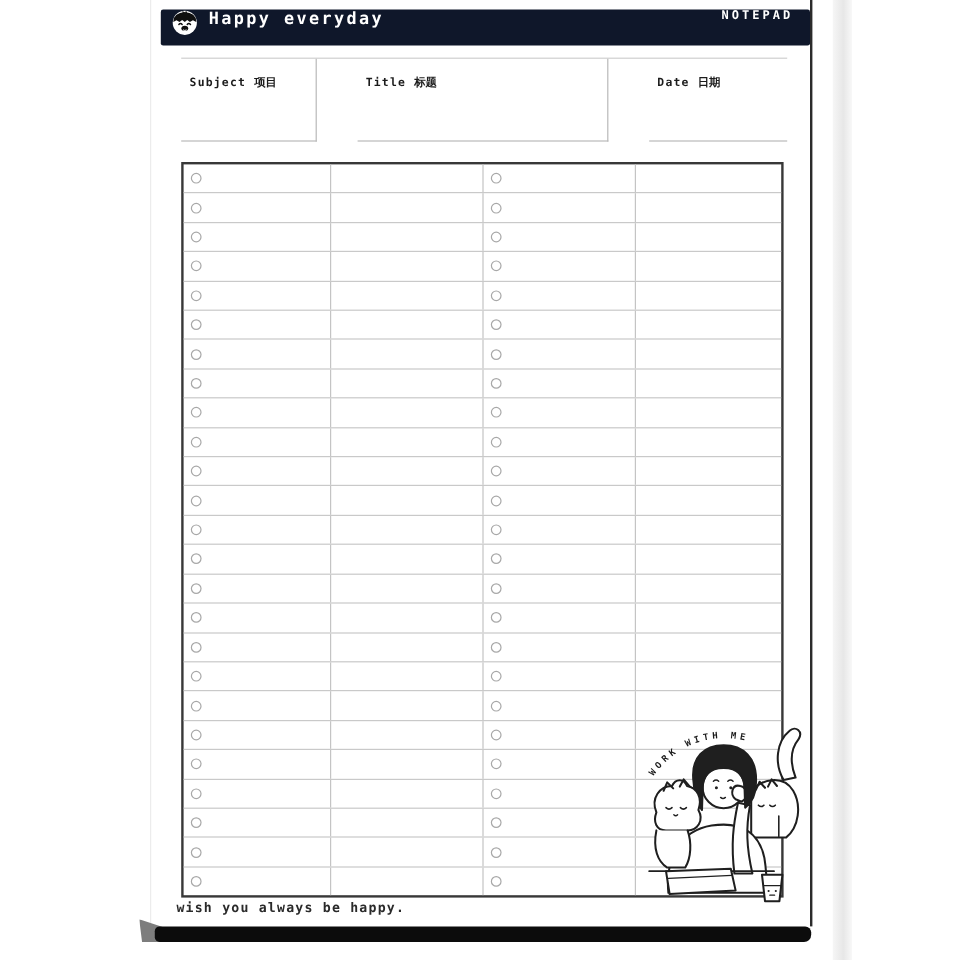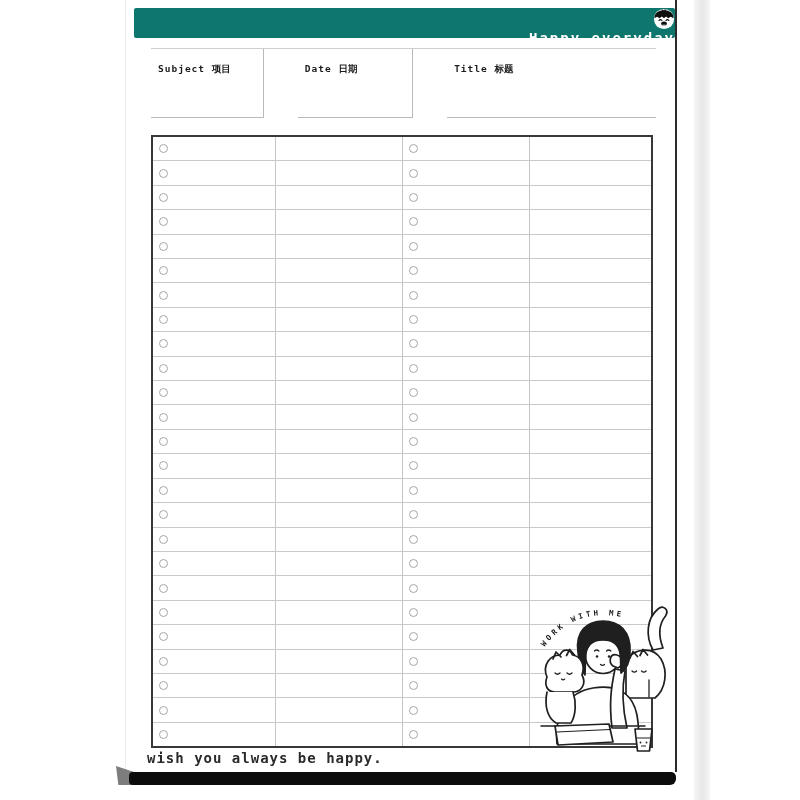--- a/index.html
+++ b/index.html
@@ -8,22 +8,22 @@
   *{margin:0;padding:0;box-sizing:border-box;}
   html,body{width:800px;height:800px;background:#ffffff;overflow:hidden;
     font-family:"DejaVu Sans Mono","Liberation Mono",monospace;}
   .stage{position:absolute;left:0;top:0;width:800px;height:800px;background:#ffffff;}
   .bg-band{position:absolute;left:694px;top:0;width:16px;height:800px;
     background:linear-gradient(90deg,#f6f6f6,#e7e7e7 55%,#f8f8f8);}
   
   .page{position:absolute;left:125px;top:0;width:552px;height:772px;background:#ffffff;
     border-right:2px solid #2b2b2b;border-left:1px solid #ececec;}
   
-  .header-bar{position:absolute;left:8px;top:8px;right:0;height:30px;background:#0f766e;
-    border-radius:2px;display:flex;align-items:flex-end;color:#fff;flex-direction:column;}
+  .header-bar{position:absolute;left:8px;top:8px;right:0;height:30px;background:#0f172a;
+    border-radius:2px;display:flex;align-items:flex-start;color:#fff;}
   .logo{width:22px;height:22px;margin-left:9px;flex:0 0 auto;display:block;}
   .brand{margin-left:9px;font-size:14px;font-weight:bold;letter-spacing:2px;white-space:nowrap;}
   .spacer{flex:1;}
   .notepad{font-size:10px;font-weight:bold;letter-spacing:2.5px;margin-right:14px;padding-left:21px;}
   
   .fields{position:absolute;left:25px;top:48px;width:505px;height:70px;display:flex;
     border-top:1px solid #cfcfcf;gap:34px;}
   .fieldbox{border-right:1px solid #b9b9b9;border-bottom:1px solid #b9b9b9;
     padding:8px 0 0 7px;}
   .fieldbox:last-child{border-right:none;}
@@ -40,21 +40,21 @@
   .tcell{display:flex;align-items:center;border-right:1px solid #c4c4c4;}
   .tcell.c0{width:123px;}
   .tcell.c1{width:127px;}
   .tcell.c2{width:127px;}
   .tcell.c3{flex:1;border-right:none;}
   .circle{display:inline-block;width:9px;height:9px;border:1.2px solid var(--circle);
     border-radius:50%;margin-left:6px;background:transparent;}
   
   .illustration{position:absolute;left:401px;top:598px;width:152px;height:158px;z-index:3;}
   
-  .footer-note{position:absolute;left:21px;top:750px;font-size:14px;letter-spacing:1px;
+  .footer-note{position:absolute;left:21px;top:750px;font-size:11px;letter-spacing:1px;
     color:#2a2a2a;font-weight:bold;}
   
   .bottom-bar{position:absolute;left:129px;top:772px;width:547px;height:13px;background:#0c0c0c;
     border-radius:4px 5px 6px 4px;z-index:4;}
   .bottom-wedge{position:absolute;left:116px;top:766px;width:24px;height:19px;background:#7d7d7d;
     clip-path:polygon(0 0,100% 42%,100% 100%,10% 100%);z-index:3;}
 </style>
 </head>
 <body>
 
@@ -75,25 +75,25 @@
       </svg>
       <span class="brand">Happy everyday</span>
       <span class="spacer"></span>
       <span class="notepad">NOTEPAD</span>
     </div>
 
     <div class="fields">
       <div class="fieldbox fb-subject">
         <span class="flabel"><span>Subject</span> <span class="zh">项目</span></span>
       </div>
+      <div class="fieldbox fb-title">
+        <span class="flabel"><span>Title</span> <span class="zh">标题</span></span>
+      </div>
       <div class="fieldbox fb-date">
         <span class="flabel"><span>Date</span> <span class="zh">日期</span></span>
-      </div>
-      <div class="fieldbox fb-title">
-        <span class="flabel"><span>Title</span> <span class="zh">标题</span></span>
       </div>
     </div>
 
     <div class="table" id="checklist">
         <div class="trow">
           <div class="tcell c0">
             <span class="circle"></span>
           </div>
           <div class="tcell c1"></div>
           <div class="tcell c2">

